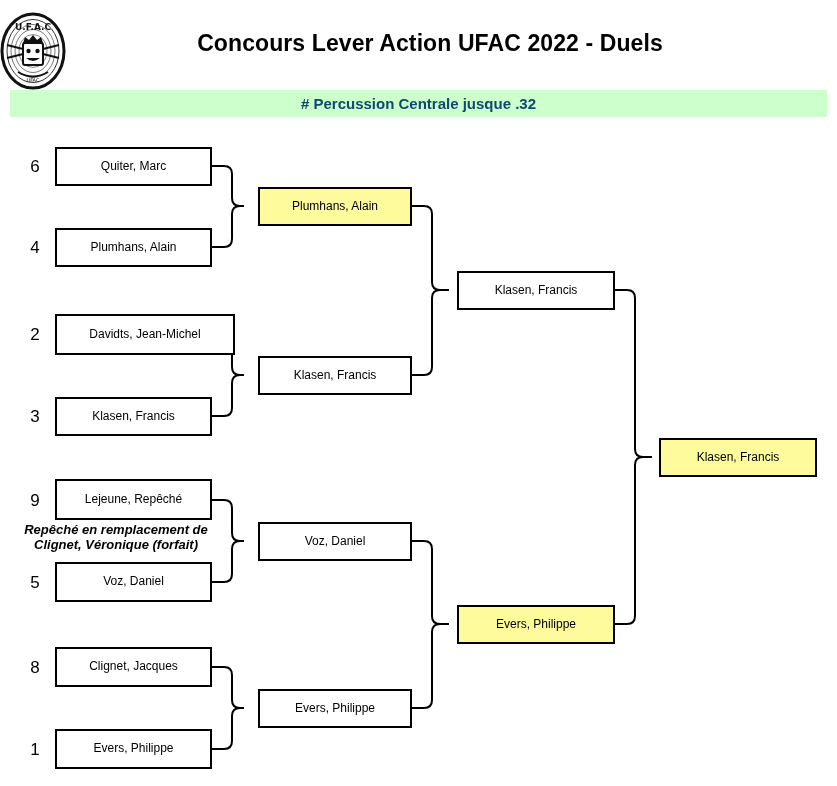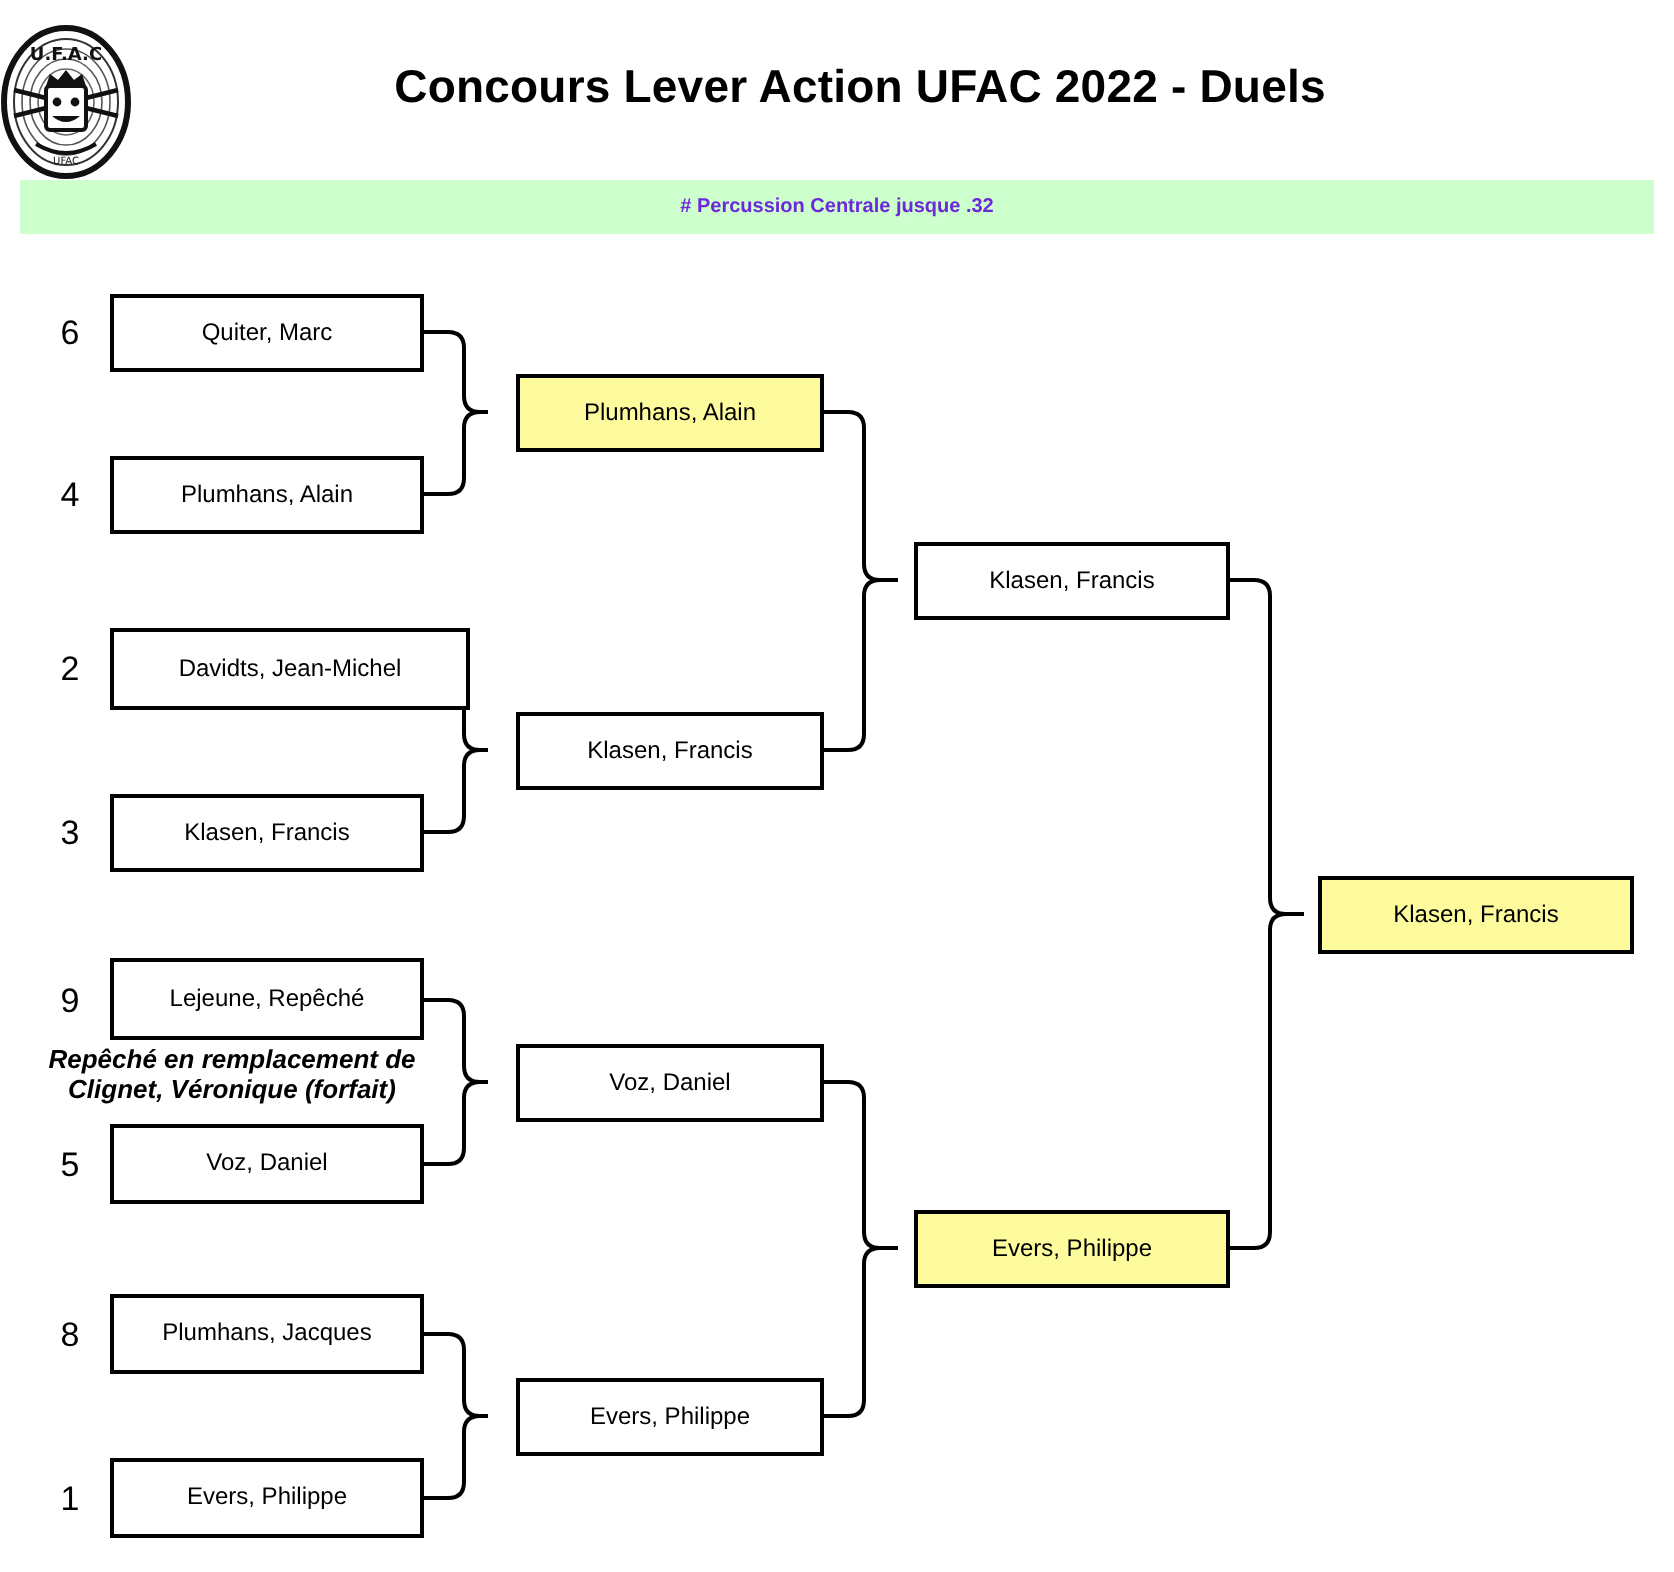--- a/index.html
+++ b/index.html
@@ -43,23 +43,23 @@
     left: 10px;
     top: 90px;
     width: 817px;
     height: 27px;
     background: #ccffcc;
     display: flex;
     align-items: center;
     justify-content: center;
   }
   .category-band-label {
-    font-size: 10px;
+    font-size: 15px;
     font-weight: bold;
-    color: #6d28d9;
+    color: #0c4a6e;
   }
 
   
   .bracket {
     position: absolute;
     left: 0;
     top: 118px;
     width: 837px;
     height: 668px;
   }
@@ -181,21 +181,21 @@
 
     <div class="seed" style="left:18px; top:374px;">9</div>
     <div class="slot" style="left:55px; top:361px; width:157px; height:41px;">Lejeune, Repêché</div>
 
     <div class="note" style="left:10px; top:404px; width:212px;font-weight:bold;">Repêché en remplacement de Clignet, Véronique (forfait)</div>
 
     <div class="seed" style="left:18px; top:456px;">5</div>
     <div class="slot" style="left:55px; top:444px; width:157px; height:40px;">Voz, Daniel</div>
 
     <div class="seed" style="left:18px; top:541px;">8</div>
-    <div class="slot" style="left:55px; top:529px; width:157px; height:40px;">Plumhans, Jacques</div>
+    <div class="slot" style="left:55px; top:529px; width:157px; height:40px;">Clignet, Jacques</div>
 
     <div class="seed" style="left:18px; top:623px;">1</div>
     <div class="slot" style="left:55px; top:611px; width:157px; height:40px;">Evers, Philippe</div>
 
     <div class="slot winner-highlight" style="left:258px; top:69px; width:154px; height:39px;">Plumhans, Alain</div>
     <div class="slot" style="left:258px; top:238px; width:154px; height:39px;">Klasen, Francis</div>
     <div class="slot" style="left:258px; top:404px; width:154px; height:39px;">Voz, Daniel</div>
     <div class="slot" style="left:258px; top:571px; width:154px; height:39px;">Evers, Philippe</div>
 
     <div class="slot" style="left:457px; top:153px; width:158px; height:39px;">Klasen, Francis</div>

